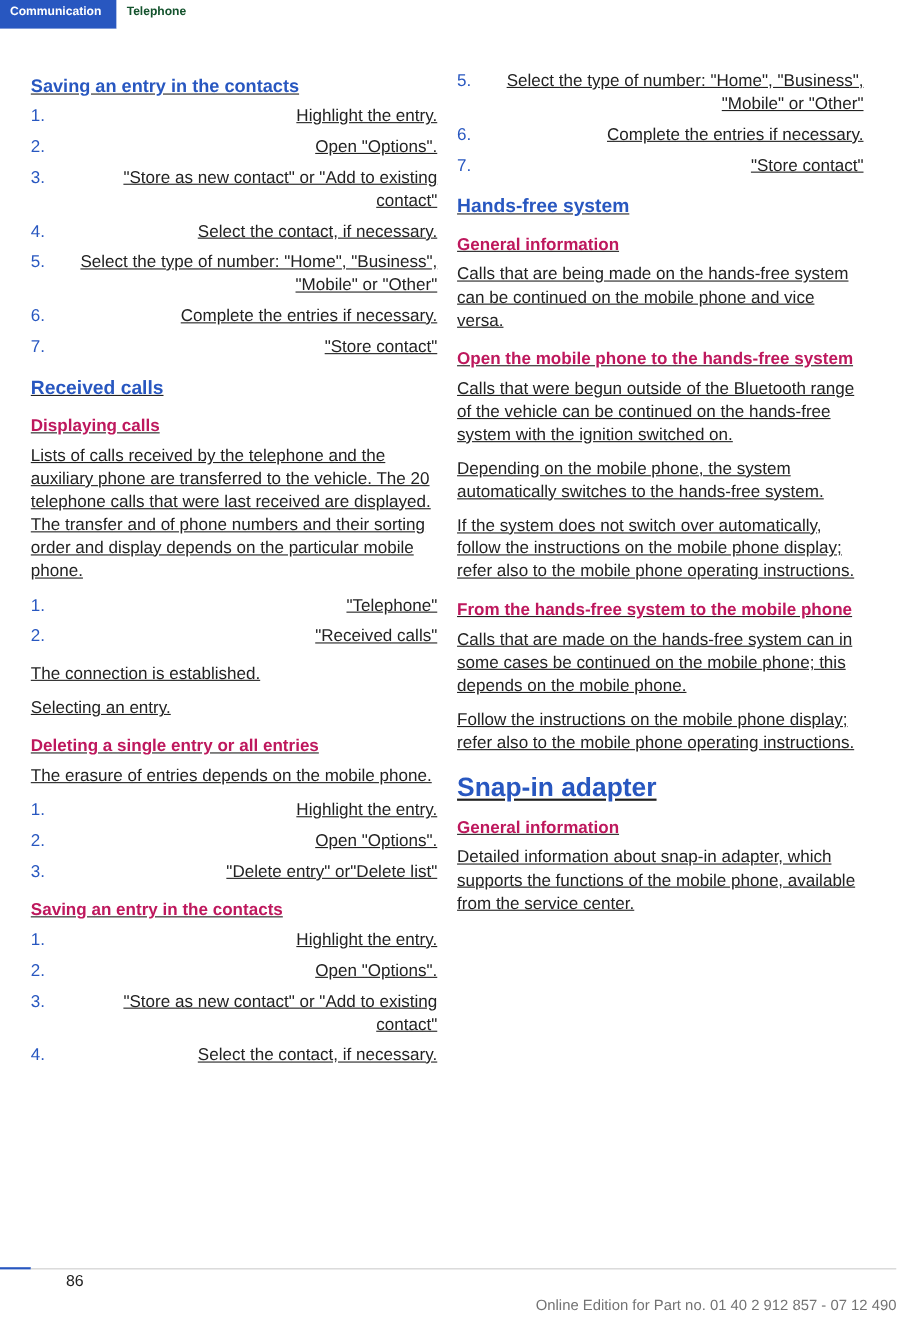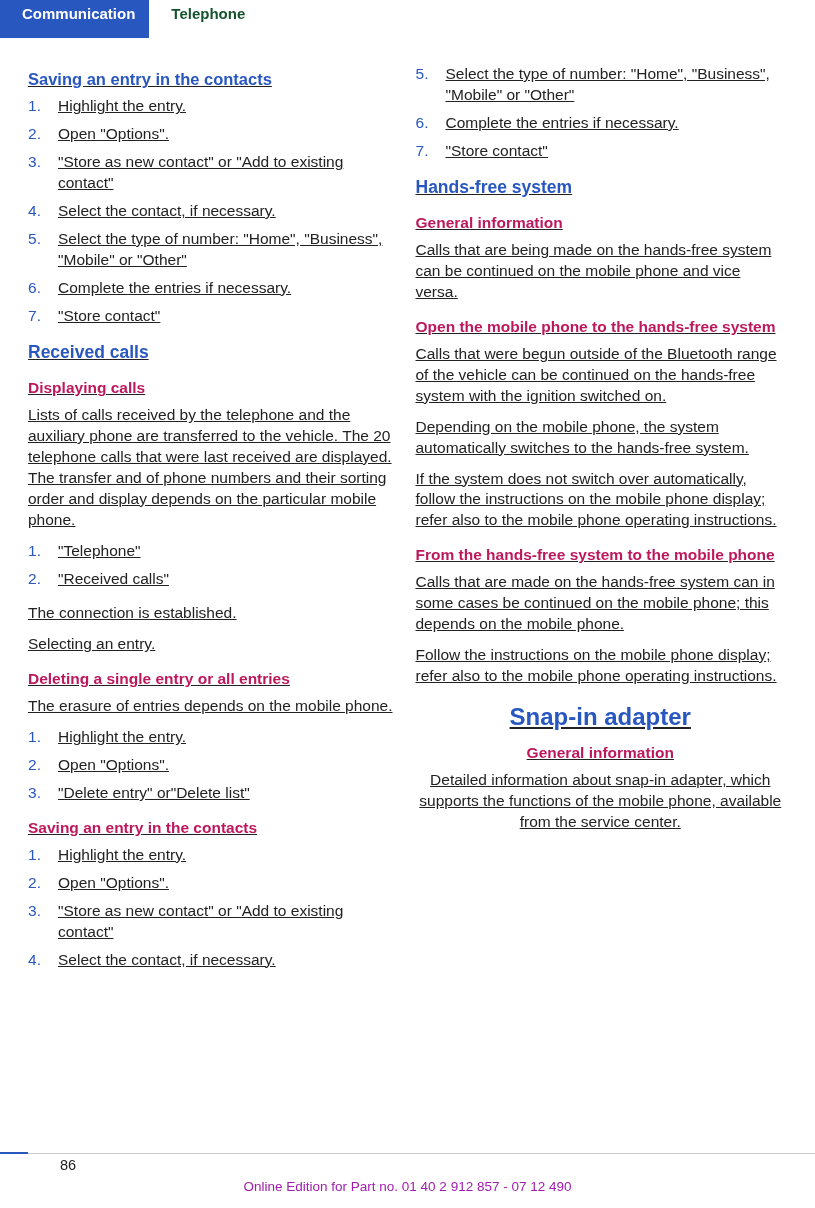--- a/index.html
+++ b/index.html
@@ -16,24 +16,24 @@
   .header {
     height: 26px;
     background: #fff;
     border-bottom: 0;
   }
   .tab-row {
     display: flex;
     height: 26px;
   }
   .tab {
-    font-size: 15px;
-    font-weight: bold;
-    padding: 4px 14px 0 22px;
-    height: 38px;
+    font-size: 11px;
+    font-weight: bold;
+    padding: 4px 14px 0 9px;
+    height: 26px;
   }
   .tab-active {
     background: #2857c0;
     color: #fff;
   }
   .tab-inactive {
     color: #14532d;
     background: #fff;
   }
   .content {
@@ -69,39 +69,40 @@
     padding-left: 0;
     list-style: none;
     counter-reset: item;
     margin-bottom: 12px;
   }
   ol > li {
     counter-increment: item;
     position: relative;
     padding-left: 30px;
     margin-bottom: 7px;
+    text-align: right;
   }
   ol > li::before {
     content: counter(item) ".";
     position: absolute;
     left: 0;
     top: 0;
     color: #2857c0;
     font-weight: normal;
   }
   p { margin-bottom: 10px; }
   .section { margin-bottom: 14px; }
   .footer {
     position: absolute;
     bottom: 12px;
     left: 0;
     right: 0;
-    text-align: center;
+    text-align: right;
     font-size: 13.5px;
-    color: #a21caf;
+    color: #737373;
   }
   .page-num {
     position: absolute;
     bottom: 32px;
     left: 60px;
     font-size: 14.5px;
   }
   .footer-line {
     position: absolute;
     bottom: 54px;
@@ -210,21 +211,21 @@
       <p>Depending on the mobile phone, the system automatically switches to the hands-free system.</p>
       <p>If the system does not switch over automatically, follow the instructions on the mobile phone display; refer also to the mobile phone operating instructions.</p>
     </div>
 
     <div class="section">
       <div class="h-blue-sub">From the hands-free system to the mobile phone</div>
       <p>Calls that are made on the hands-free system can in some cases be continued on the mobile phone; this depends on the mobile phone.</p>
       <p>Follow the instructions on the mobile phone display; refer also to the mobile phone operating instructions.</p>
     </div>
 
-    <div class="section" style="text-align:center;">
+    <div class="section" style="">
       <div class="h-blue-big">Snap-in adapter</div>
       <div class="h-blue-sub">General information</div>
       <p>Detailed information about snap-in adapter, which supports the functions of the mobile phone, available from the service center.</p>
     </div>
 
   </div>
 </div>
 
 <div class="footer-line-short"></div>
 <div class="footer-line"></div>

